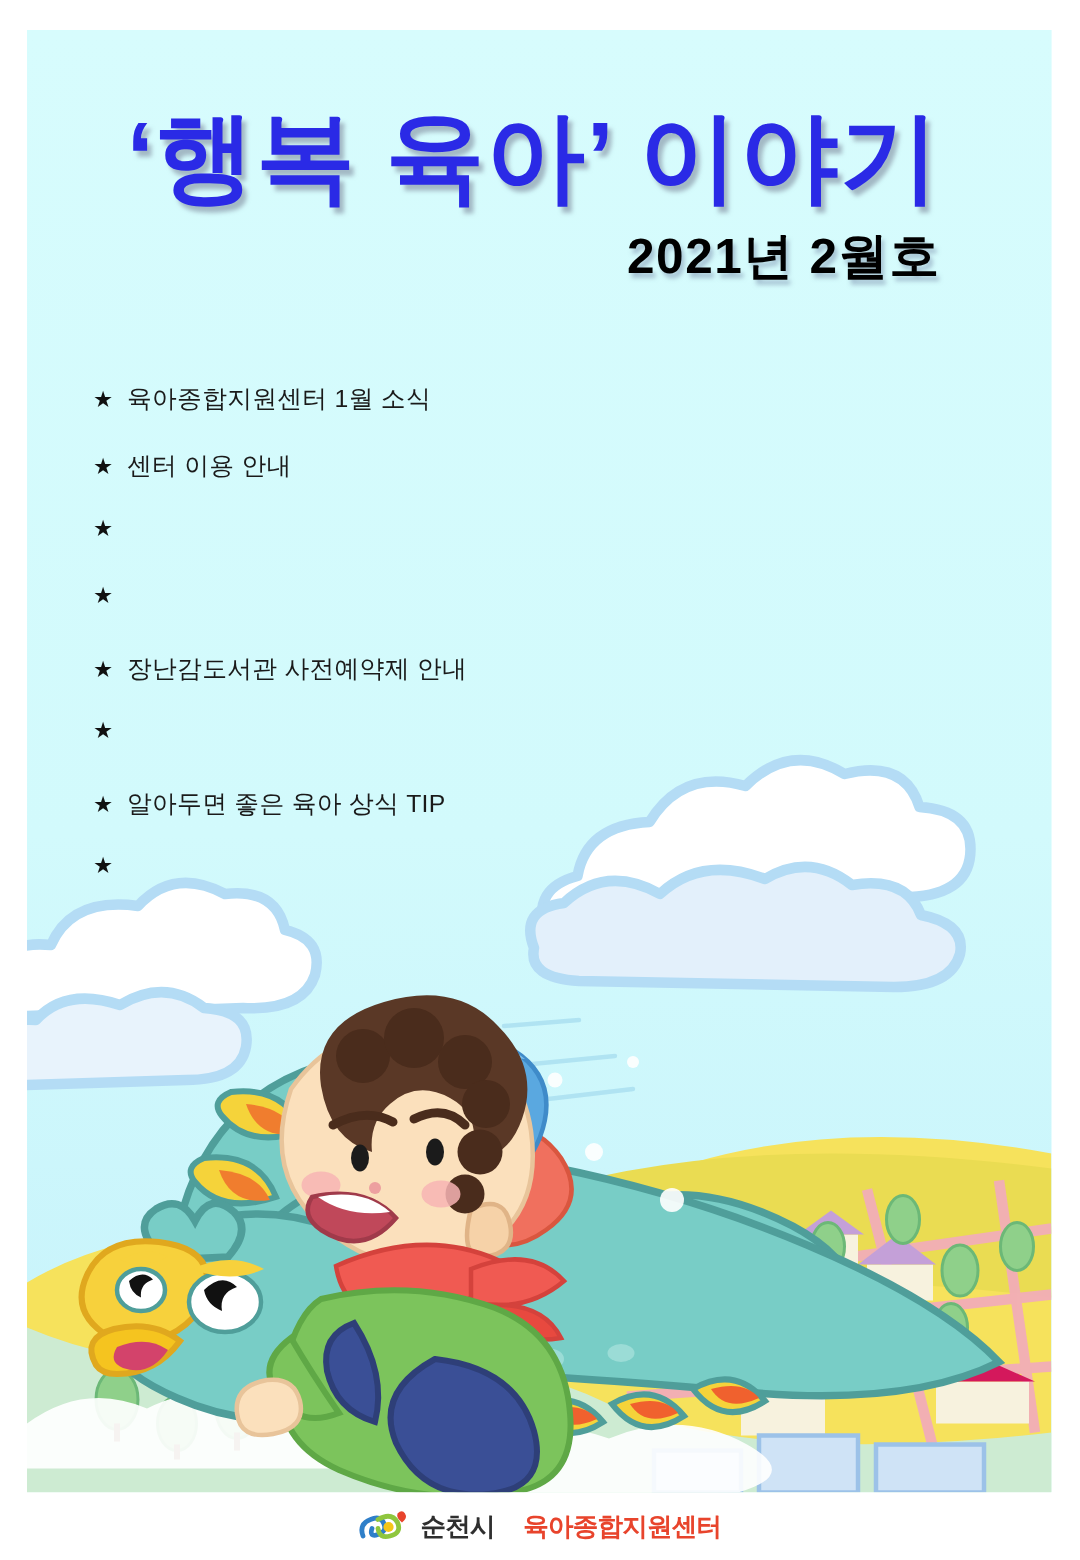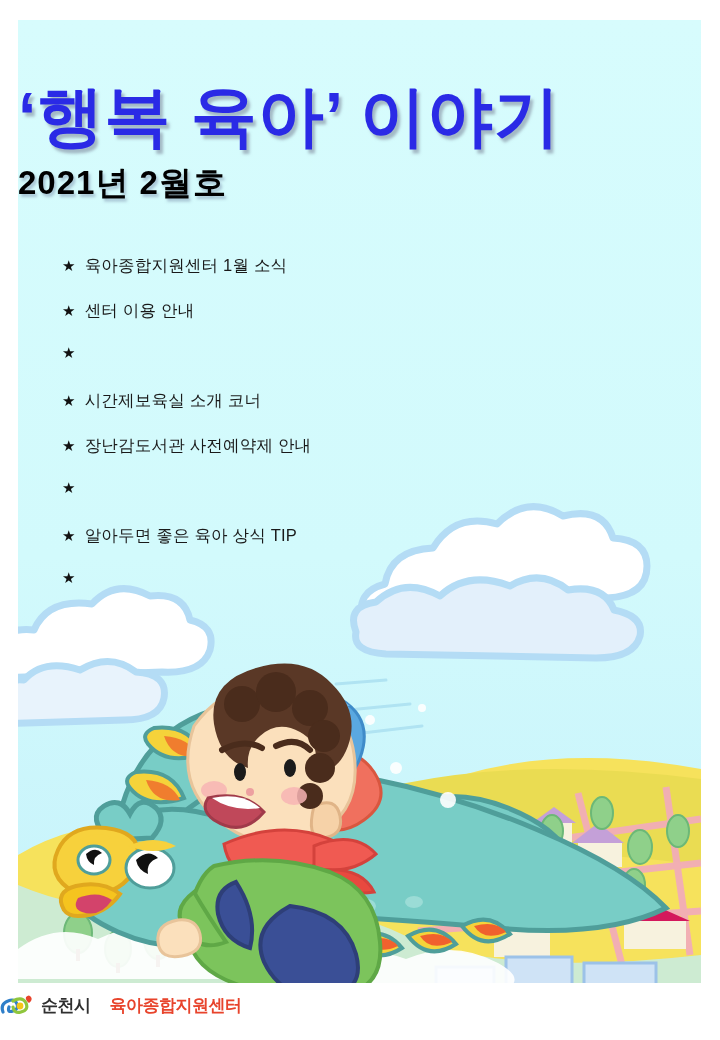--- a/index.html
+++ b/index.html
@@ -19,22 +19,22 @@
   
   .poster{
     position:absolute;
     left:18px; top:20px;
     width:683px; height:975px;
     background:#d4fbfd;
     overflow:hidden;
   }
   
   .title-block{
-    position:absolute; left:0; top:62px; width:609px;
-    text-align:left; z-index:40;
+    position:absolute; left:0; top:50px; width:609px;
+    text-align:right; z-index:40;
   }
   .main-title{
     font-size:66px;
     font-weight:bold;
     color:#2a2ae6;
     letter-spacing:1px;
     line-height:1.05;
     text-shadow:3px 4px 3px rgba(120,130,150,.55);
     white-space:nowrap;
   }
@@ -75,24 +75,24 @@
     position:absolute;
     left:0; bottom:0; width:683px; height:260px;
     z-index:10;
     overflow:hidden;
   }
   
   .illus{ position:absolute; left:0; top:0; width:683px; height:975px; z-index:20; }
   
   .footer{
     position:absolute;
-    left:0; bottom:12px;
+    left:0; bottom:0;
     width:720px; height:45px;
     background:#ffffff;
-    display:flex; align-items:center; justify-content:flex-start;
+    display:flex; align-items:center; justify-content:center;
     z-index:60;
   }
   .logo-wrap{ display:flex; align-items:center; gap:7px; }
   .logo-mark{ width:34px;height:24px; }
   .logo-city{
     font-size:17px; font-weight:bold; color:#2f2f2f;
     font-family:"DejaVu Sans",sans-serif;
     letter-spacing:-.5px;
   }
   .logo-center{
@@ -378,21 +378,20 @@
       </div>
       <div class="toc-item">
         <span class="toc-star">★</span>
         <span>센터 이용 안내</span>
       </div>
       <div class="toc-item">
         <span class="toc-star">★</span>
       </div>
       <div class="toc-item">
         <span class="toc-star">★</span>
-        <span>시간제보육실 소개 코너</span>
       </div>
       <div class="toc-item">
         <span class="toc-star">★</span>
         <span>장난감도서관 사전예약제 안내</span>
       </div>
       <div class="toc-item">
         <span class="toc-star">★</span>
       </div>
       <div class="toc-item">
         <span class="toc-star">★</span>

